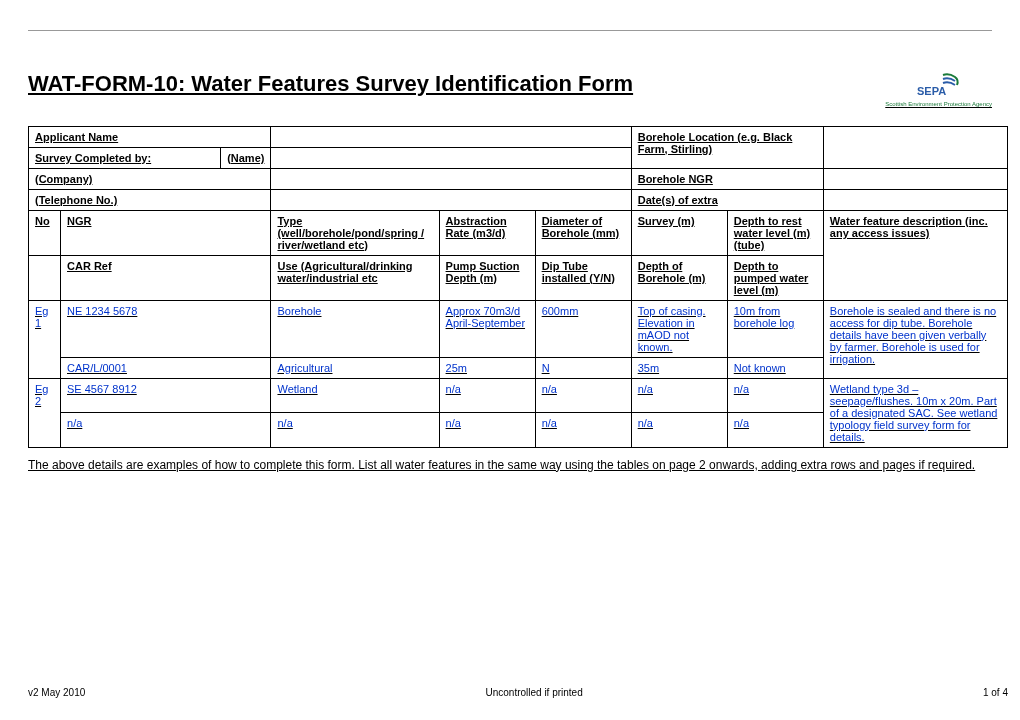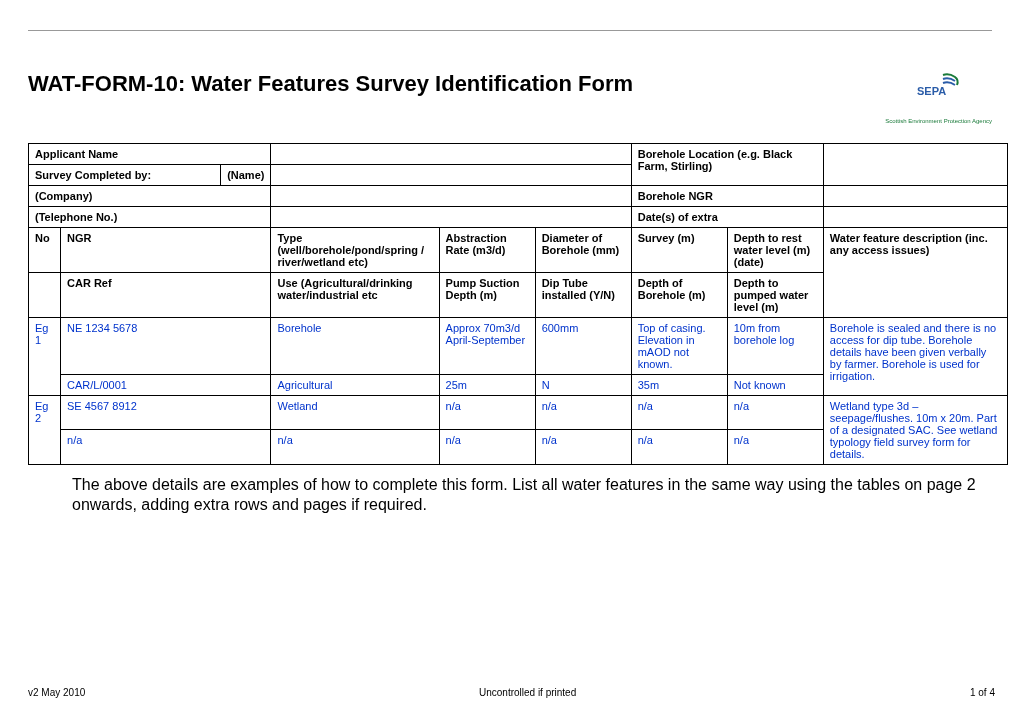--- a/index.html
+++ b/index.html
@@ -11,20 +11,21 @@
     color: #000;
     width: 1020px;
     height: 720px;
     position: relative;
     font-size: 11px;
   }
   .page {
     padding: 30px 28px 22px 28px;
     height: 100%;
     position: relative;
+    text-decoration: underline;
   }
   .top-rule {
     border-top: 1px solid #999;
     margin-bottom: 40px;
   }
   .header-row {
     display: flex;
     align-items: flex-start;
     justify-content: space-between;
     margin-bottom: 18px;
@@ -32,21 +33,21 @@
   h1.title {
     font-size: 22px;
     font-weight: bold;
     margin: 0;
     color: #000;
   }
   .logo {
     display: flex;
     flex-direction: column;
     align-items: center;
-    gap: 19px;
+    gap: 2px;
   }
   .logo-svg { width: 48px; height: 28px; }
   .logo-text { font-size: 6px; color: #1a7a3a; text-align: center; line-height: 1.1; }
 
   table.form {
     width: 980px;
     border-collapse: collapse;
     border: 1.5px solid #000;
   }
   table.form td, table.form th {
@@ -54,30 +55,29 @@
     padding: 4px 6px;
     font-size: 11px;
     vertical-align: top;
     text-align: left;
   }
   .lbl { font-weight: bold; }
   .ralign { text-align: right; margin-left: 16px; }
   .example { color: #0033cc; }
 
   .footnote {
-    font-size: 16px;
+    font-size: 12px;
     margin-top: 10px;
     line-height: 1.3;
-    margin-left: 44px;
   }
 
   .footer {
     position: absolute;
     left: 28px;
-    right: 25px;
+    right: 12px;
     bottom: 22px;
     font-size: 10px;
     display: flex;
     justify-content: space-between;
     border-top: none;
   }
 </style>
 </head>
 <body>
 
@@ -136,21 +136,21 @@
       <td></td>
     </tr>
 
     <tr>
       <td class="lbl">No</td>
       <td colspan="2" class="lbl">NGR</td>
       <td class="lbl">Type (well/borehole/pond/spring / river/wetland etc)</td>
       <td class="lbl">Abstraction Rate (m3/d)</td>
       <td class="lbl">Diameter of Borehole (mm)</td>
       <td class="lbl">Survey (m)</td>
-      <td class="lbl">Depth to rest water level (m) (date)</td>
+      <td class="lbl">Depth to rest water level (m) (tube)</td>
       <td rowspan="2" class="lbl">Water feature description (inc. any access issues)</td>
     </tr>
 
     <tr>
       <td></td>
       <td colspan="2" class="lbl">CAR Ref</td>
       <td class="lbl">Use (Agricultural/drinking water/industrial etc</td>
       <td class="lbl">Pump Suction Depth (m)</td>
       <td class="lbl">Dip Tube installed (Y/N)</td>
       <td class="lbl">Depth of Borehole (m)</td>

